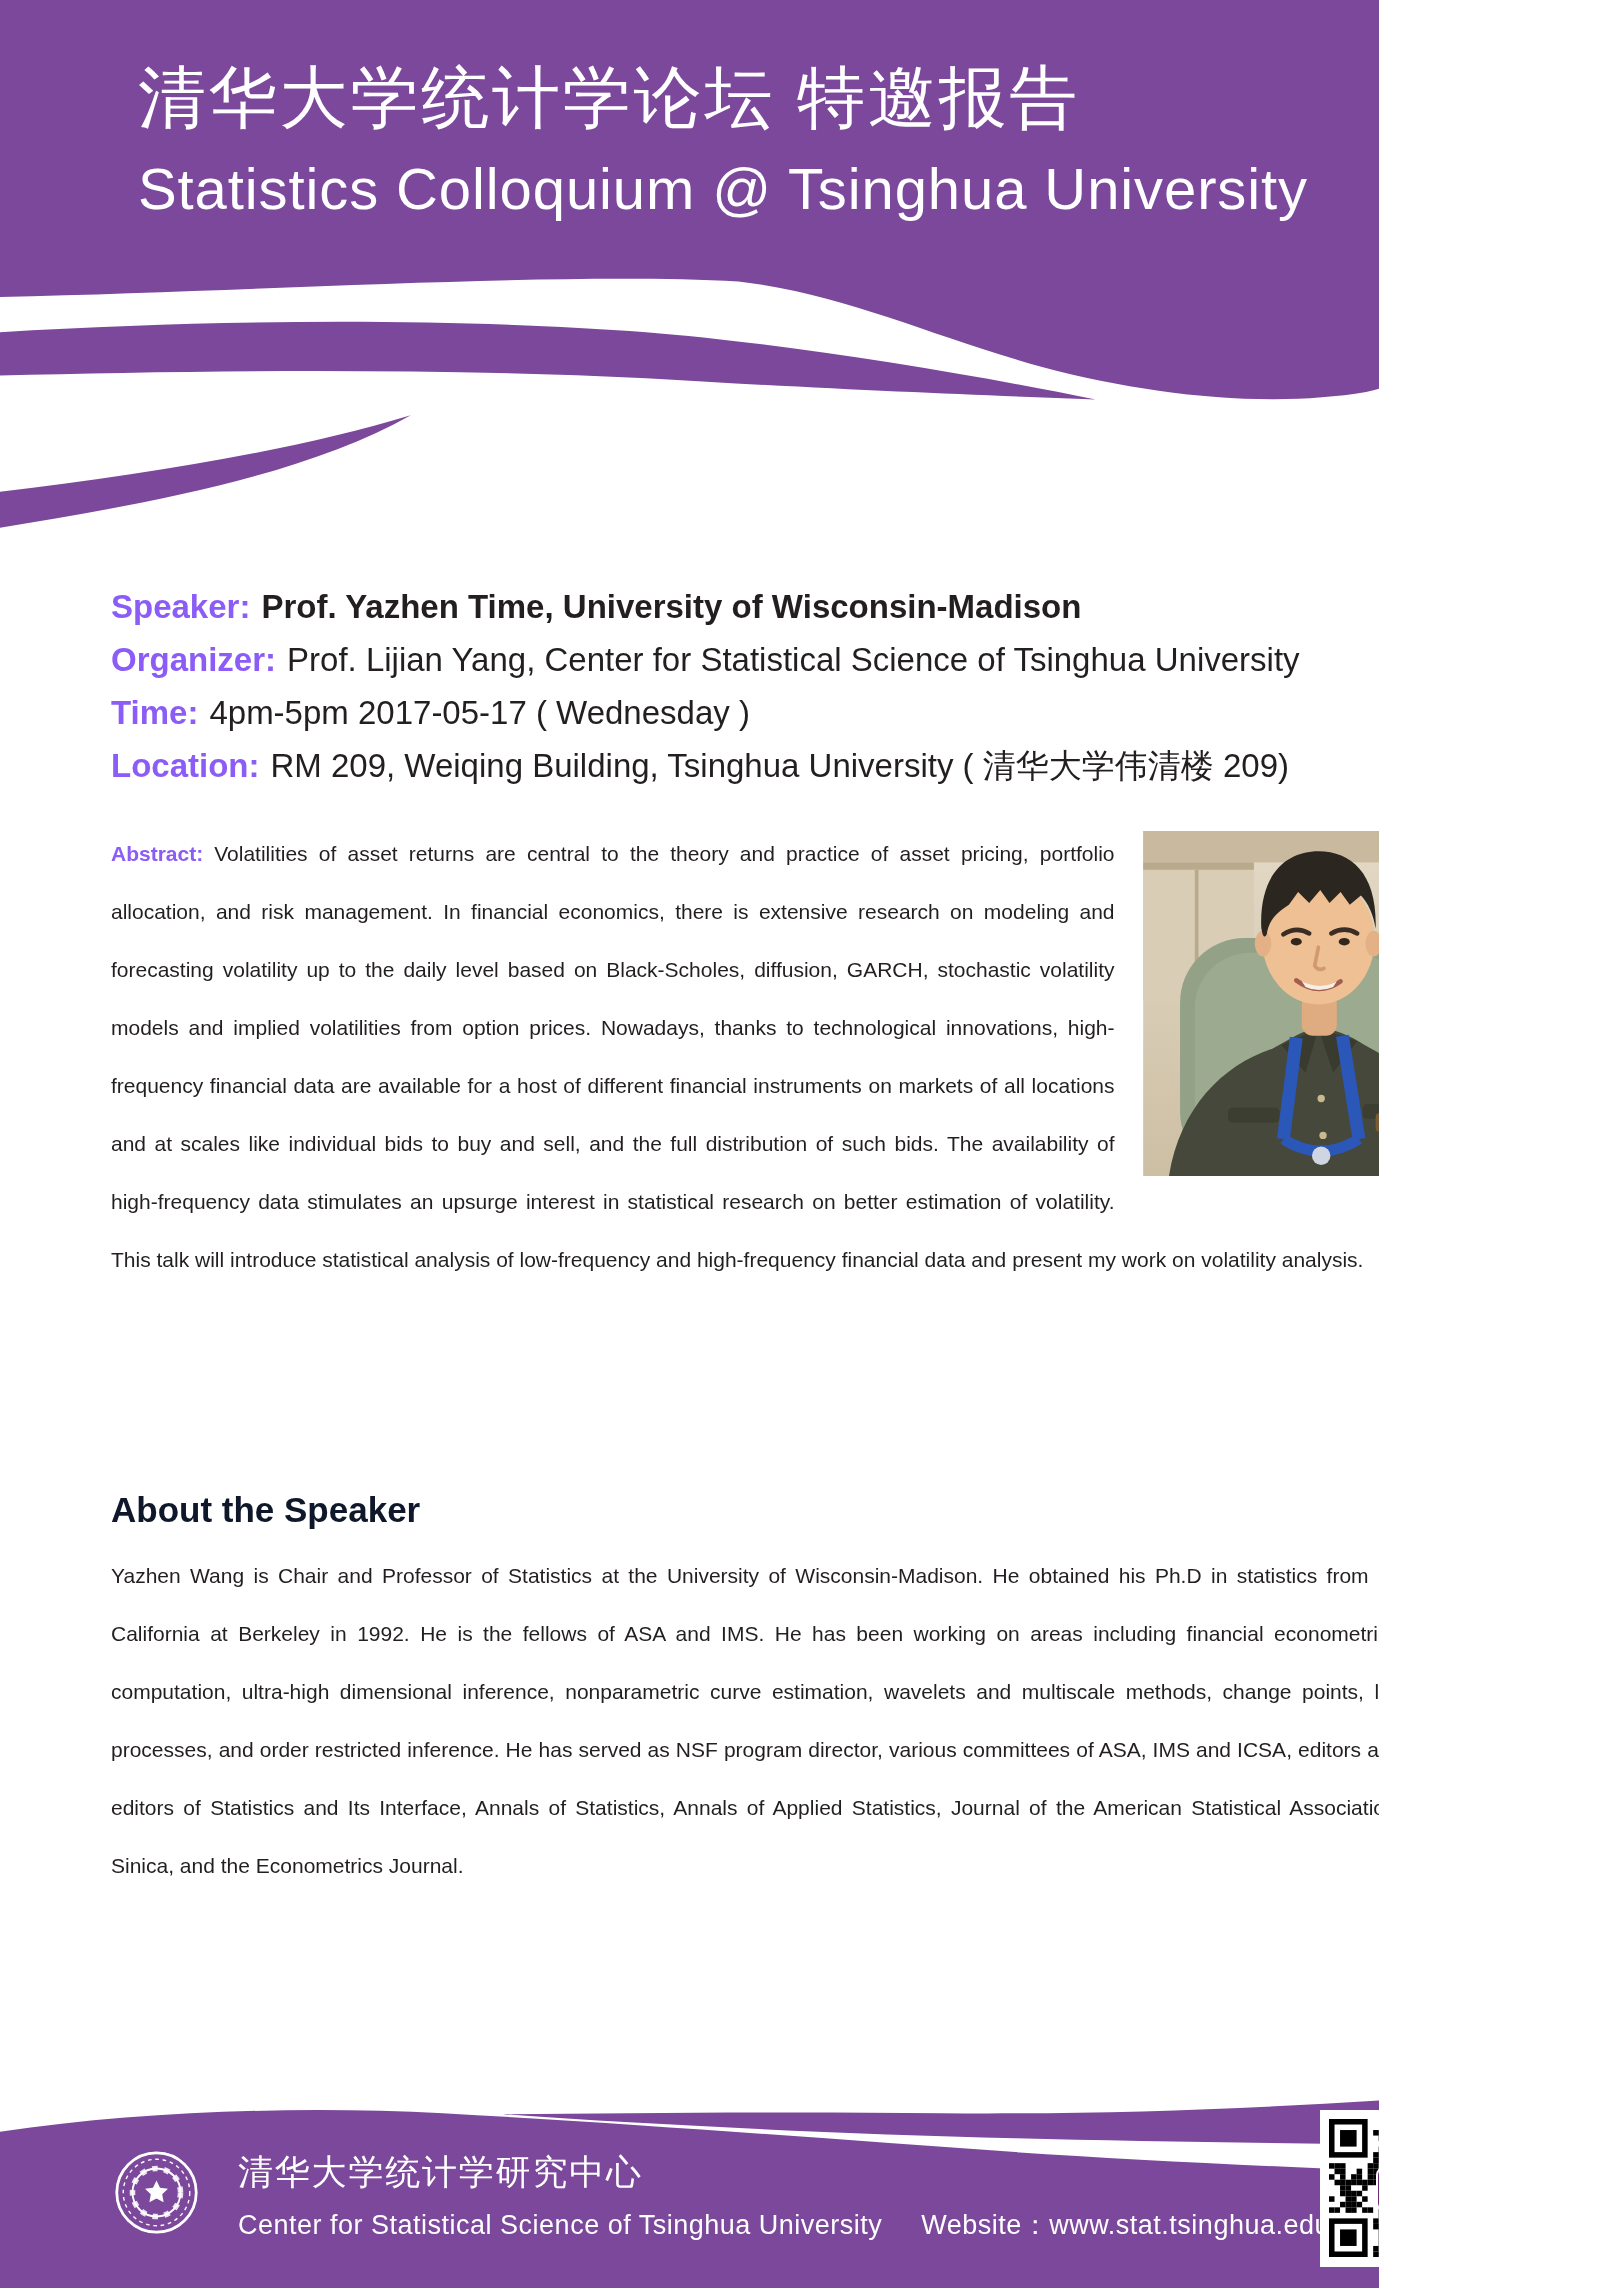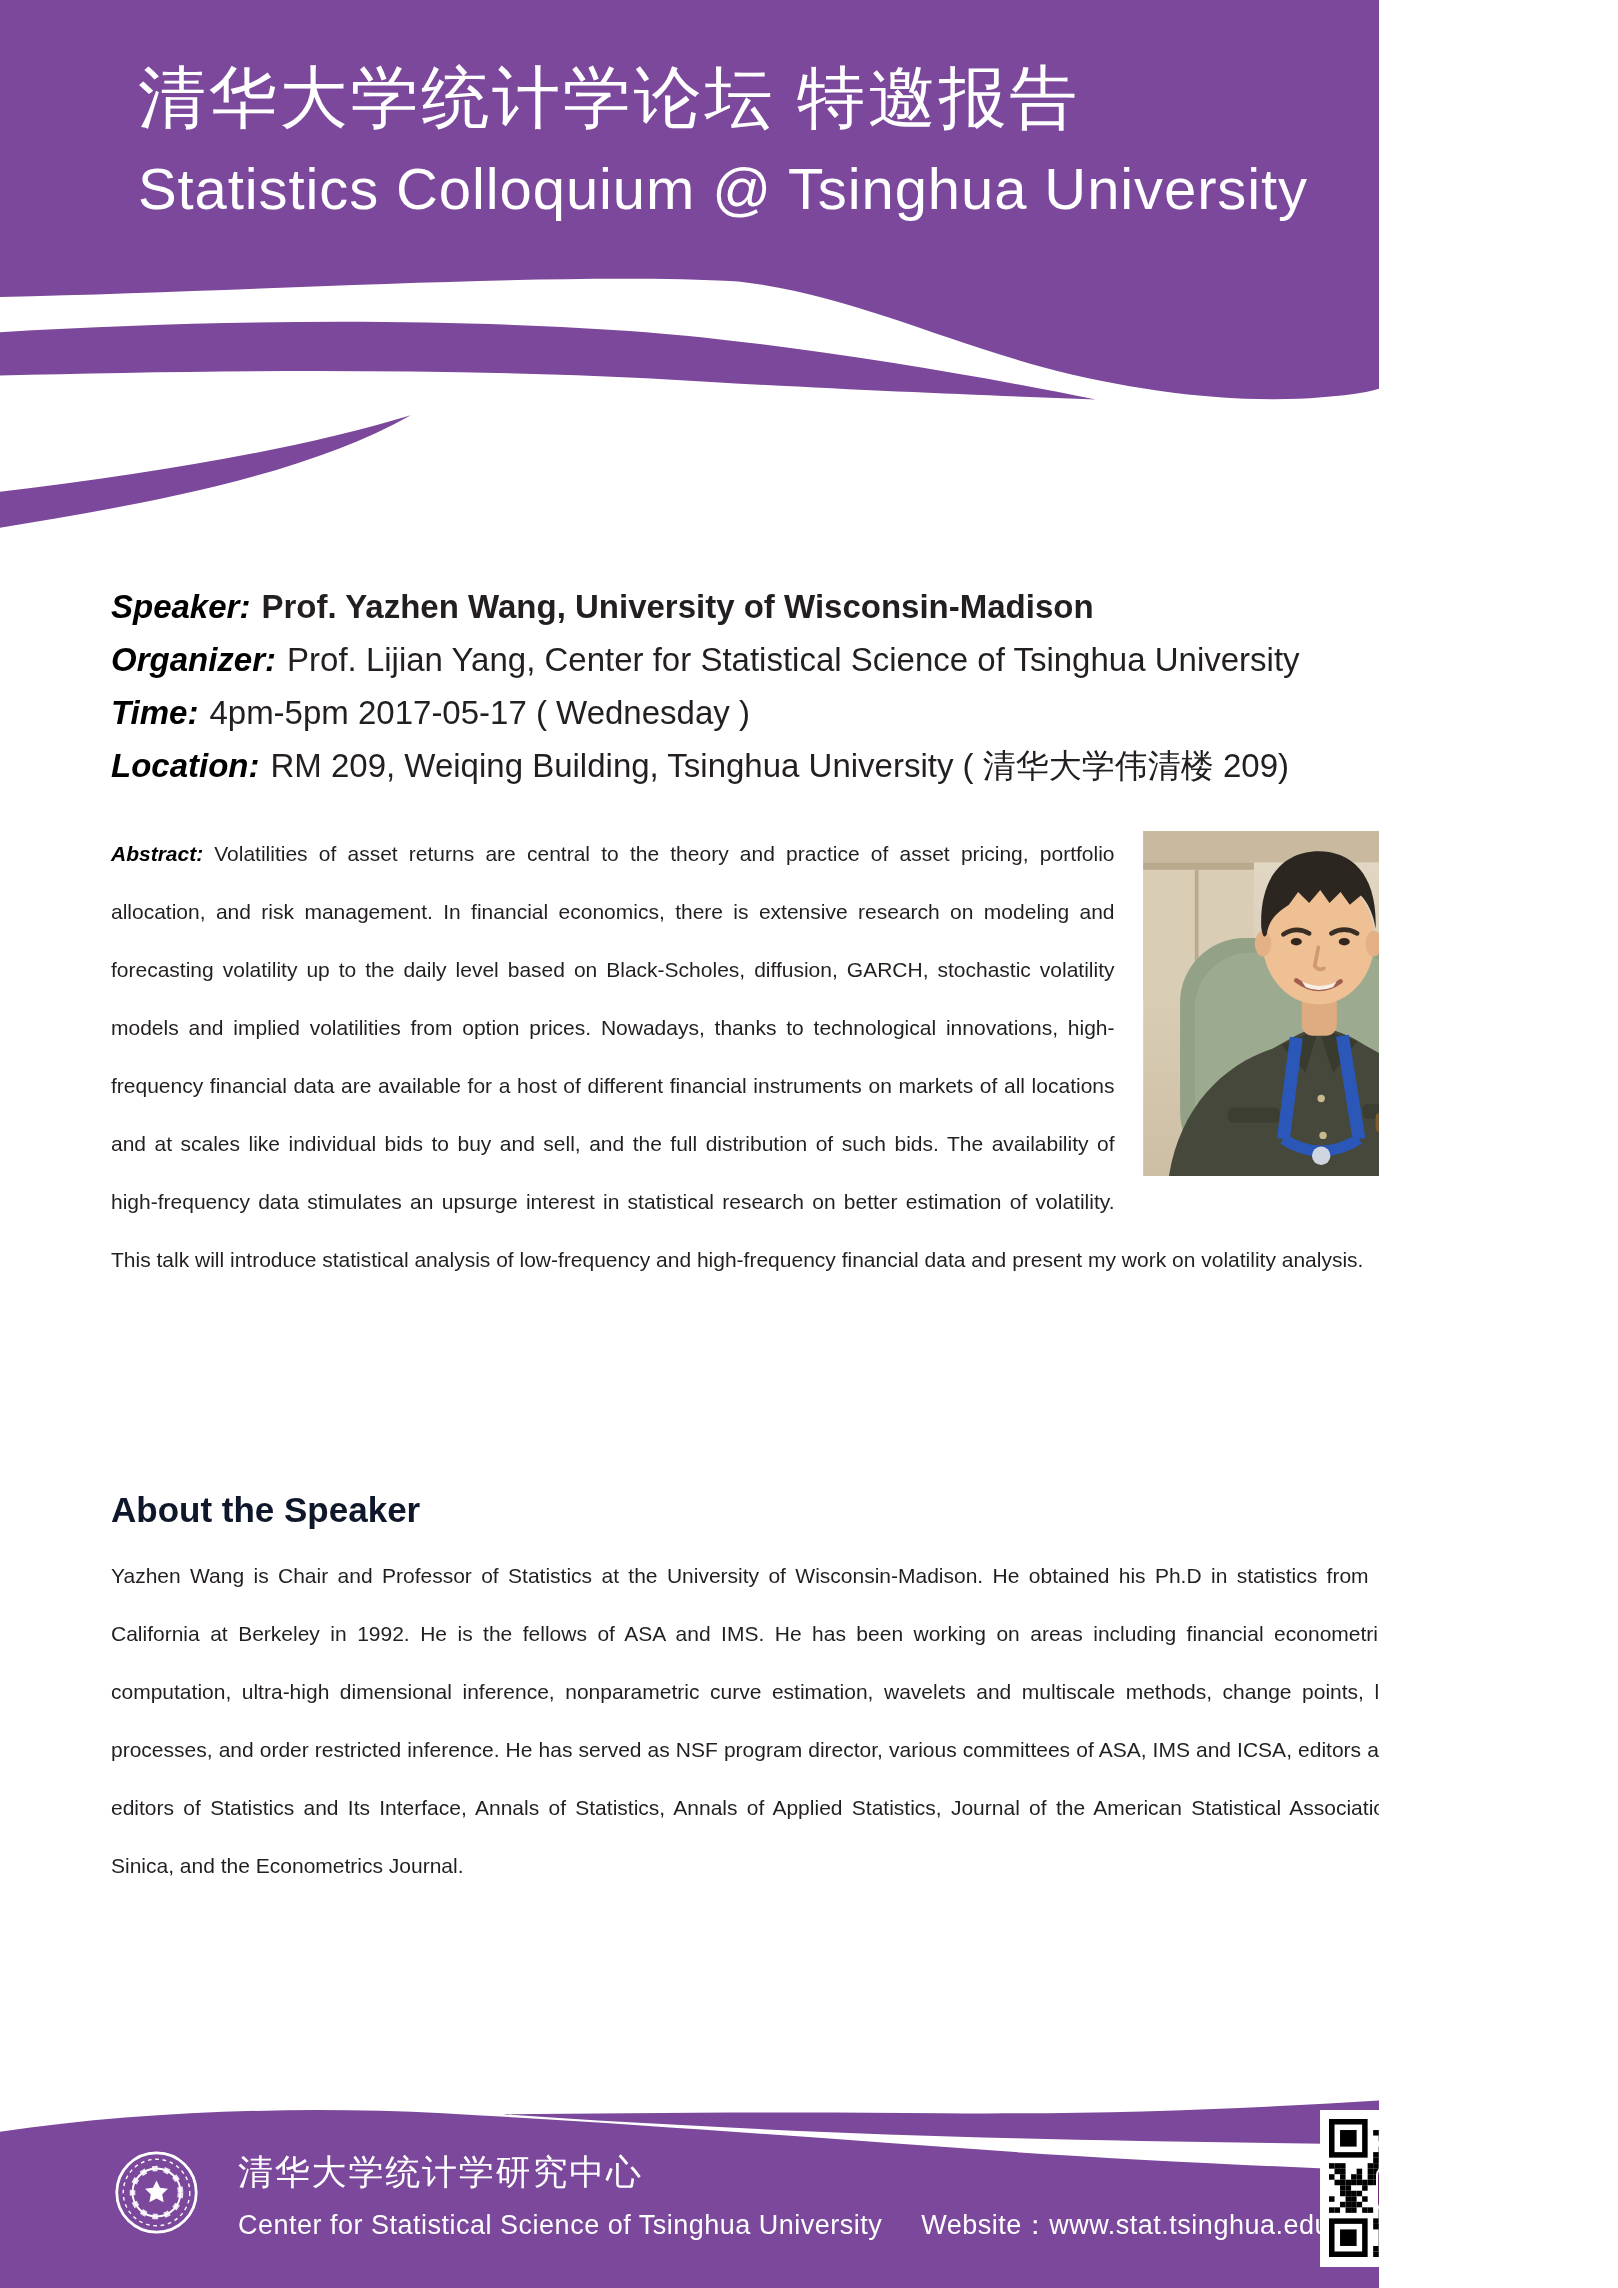--- a/index.html
+++ b/index.html
@@ -13,21 +13,21 @@
   .header-text{position:absolute;top:55px;left:138px;color:#ffffff;}
   .header-title-zh{font-size:68px;font-weight:400;letter-spacing:2.8px;line-height:1.25;}
   .header-title-en{font-size:58px;font-weight:300;letter-spacing:0.9px;margin-top:14px;line-height:1.2;}
   
   .talk-title{
     position:absolute;top:458px;left:0;width:1619px;margin:0;text-align:center;
     font-size:43px;font-weight:700;color:#8a3c9d;letter-spacing:0px;
   }
   
   .info{position:absolute;top:580px;left:111px;width:1386px;font-size:33px;line-height:53px;}
-  .label{color:#000000;font-weight:700;margin-right:11px;font-style:italic;}
+  .label{color:#8b5cf6;font-weight:700;margin-right:11px;}
   .value-bold{font-weight:700;color:#231f20;}
   
   .abstract{position:absolute;top:825px;left:111px;width:1386px;}
   .body-text{margin:0;font-size:21px;line-height:58px;text-align:justify;color:#231f20;}
   .speaker-photo{float:right;width:349px;height:345px;margin:5.5px 5.5px 16.6px 28px;}
   
   .about{position:absolute;top:1490px;left:111px;width:1386px;}
   .about-heading{margin:0 0 16.6px 0;font-size:35px;font-weight:700;color:#0f172a;}
   
   .footer-wave{position:absolute;top:2067px;left:0;width:1619px;height:222px;}
@@ -75,21 +75,21 @@
   </svg>
 
   <div class="header-text">
     <div class="header-title-zh">清华大学统计学论坛  特邀报告</div>
     <div class="header-title-en">Statistics Colloquium @ Tsinghua University</div>
   </div>
 
 
   <div class="info">
     <div>
-      <span class="label">Speaker:</span><span class="value-bold">Prof. Yazhen Wang,  University of Wisconsin-Madison</span>
+      <span class="label">Speaker:</span><span class="value-bold">Prof. Yazhen Time,  University of Wisconsin-Madison</span>
     </div>
     <div>
       <span class="label">Organizer:</span><span>Prof. Lijian Yang, Center for Statistical Science of Tsinghua University</span>
     </div>
     <div>
       <span class="label">Time:</span><span>4pm-5pm  2017-05-17 ( Wednesday )</span>
     </div>
     <div>
       <span class="label">Location:</span><span>RM 209, Weiqing Building, Tsinghua University ( 清华大学伟清楼 209)</span>
     </div>

